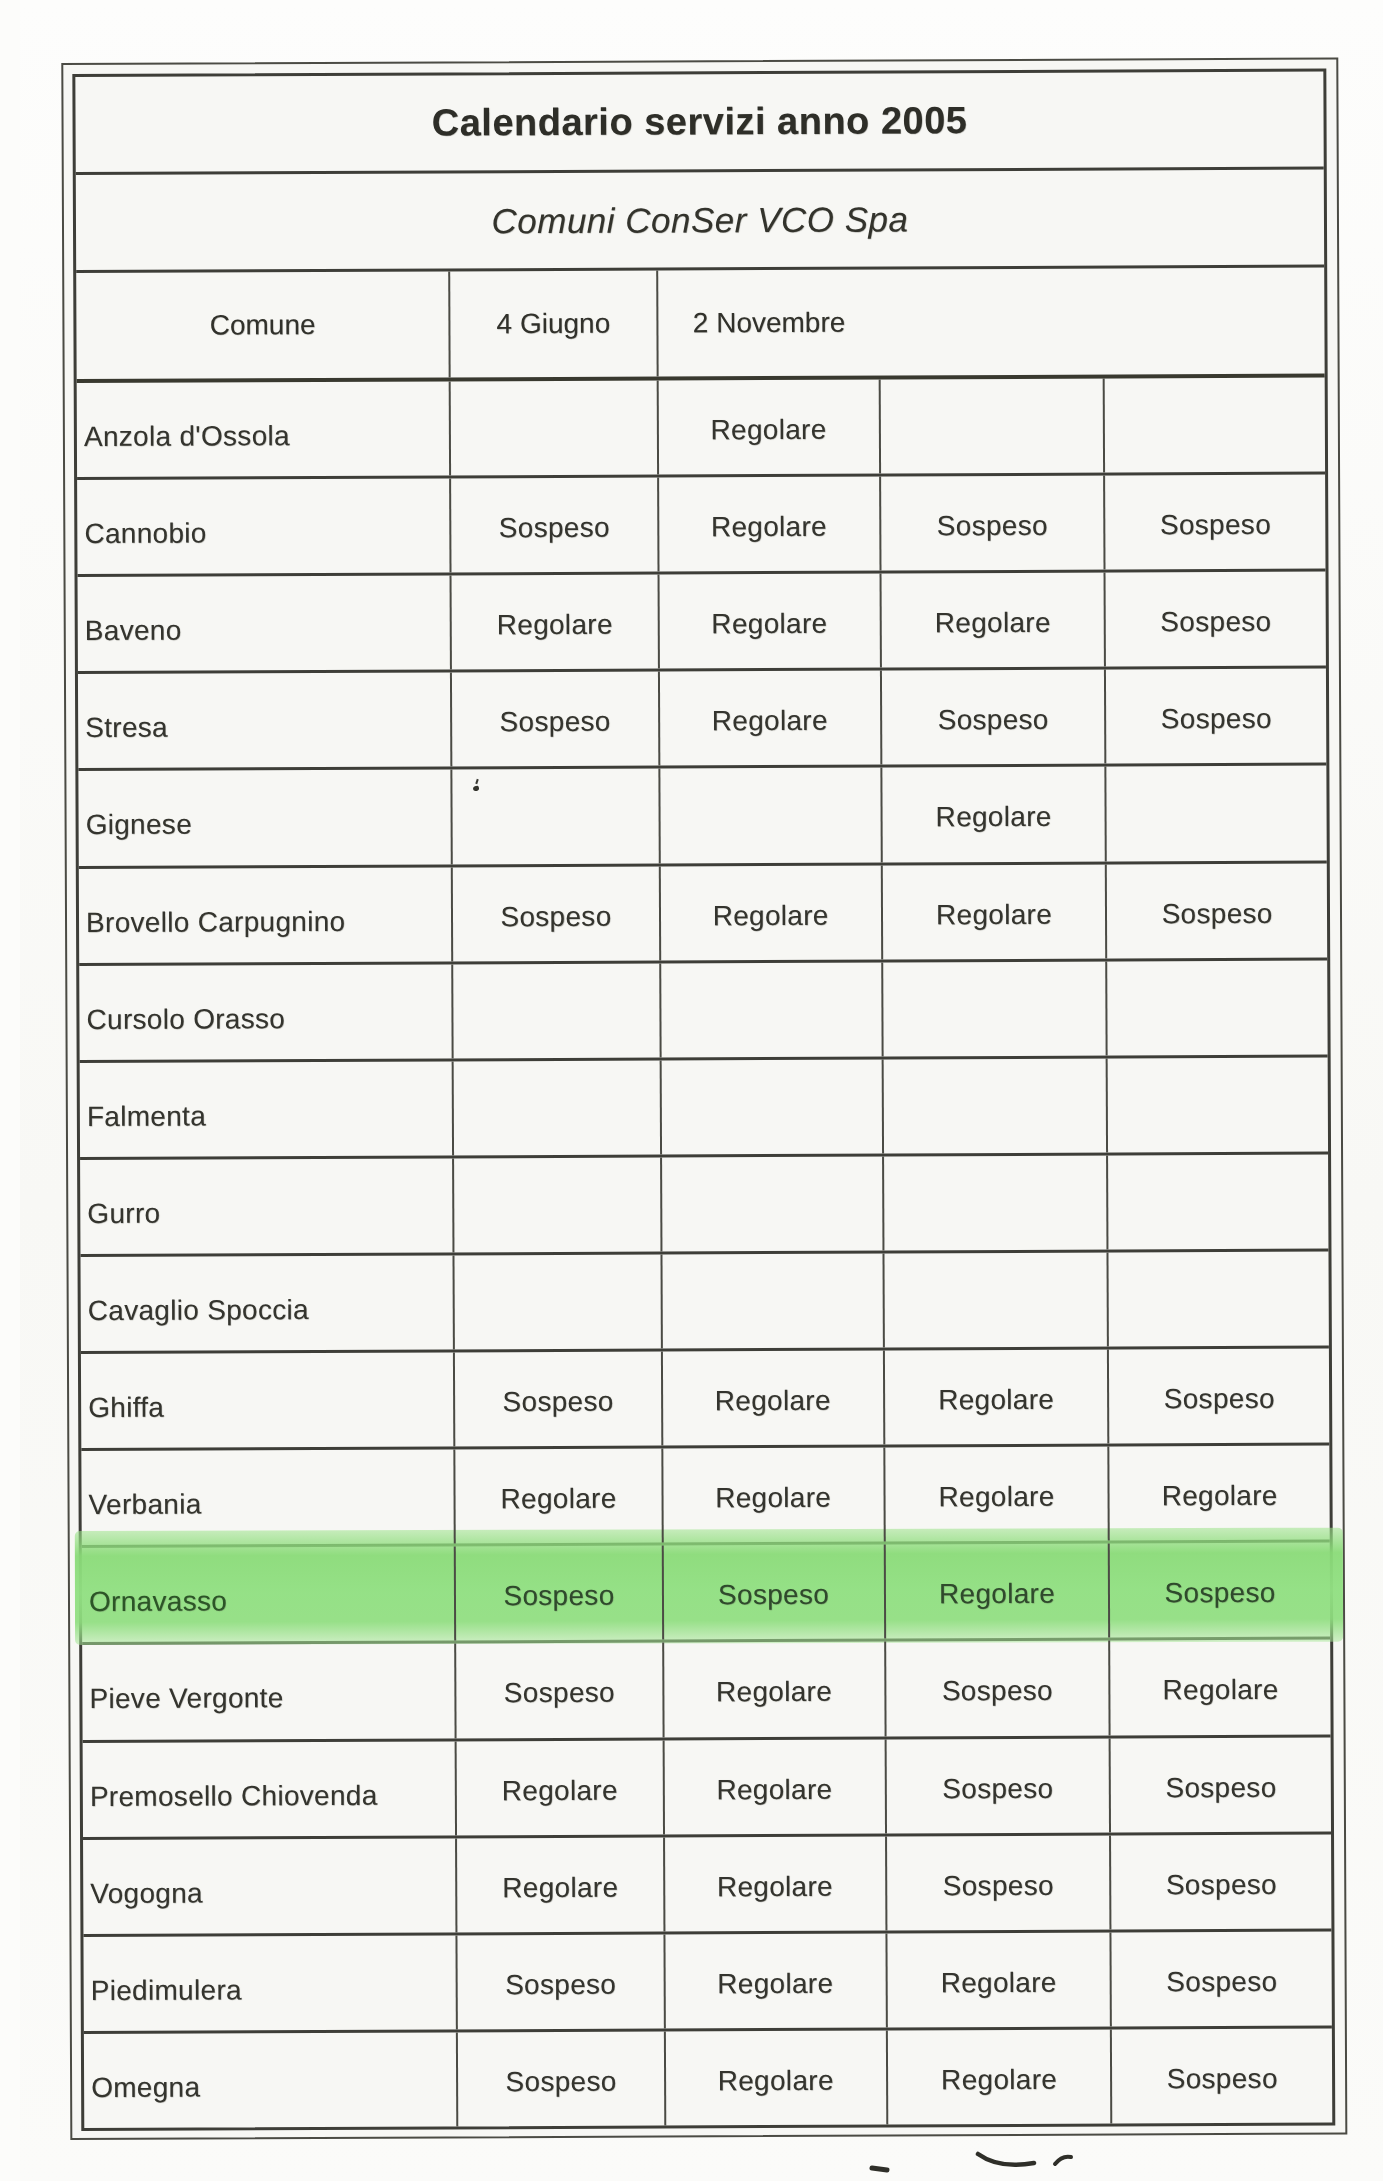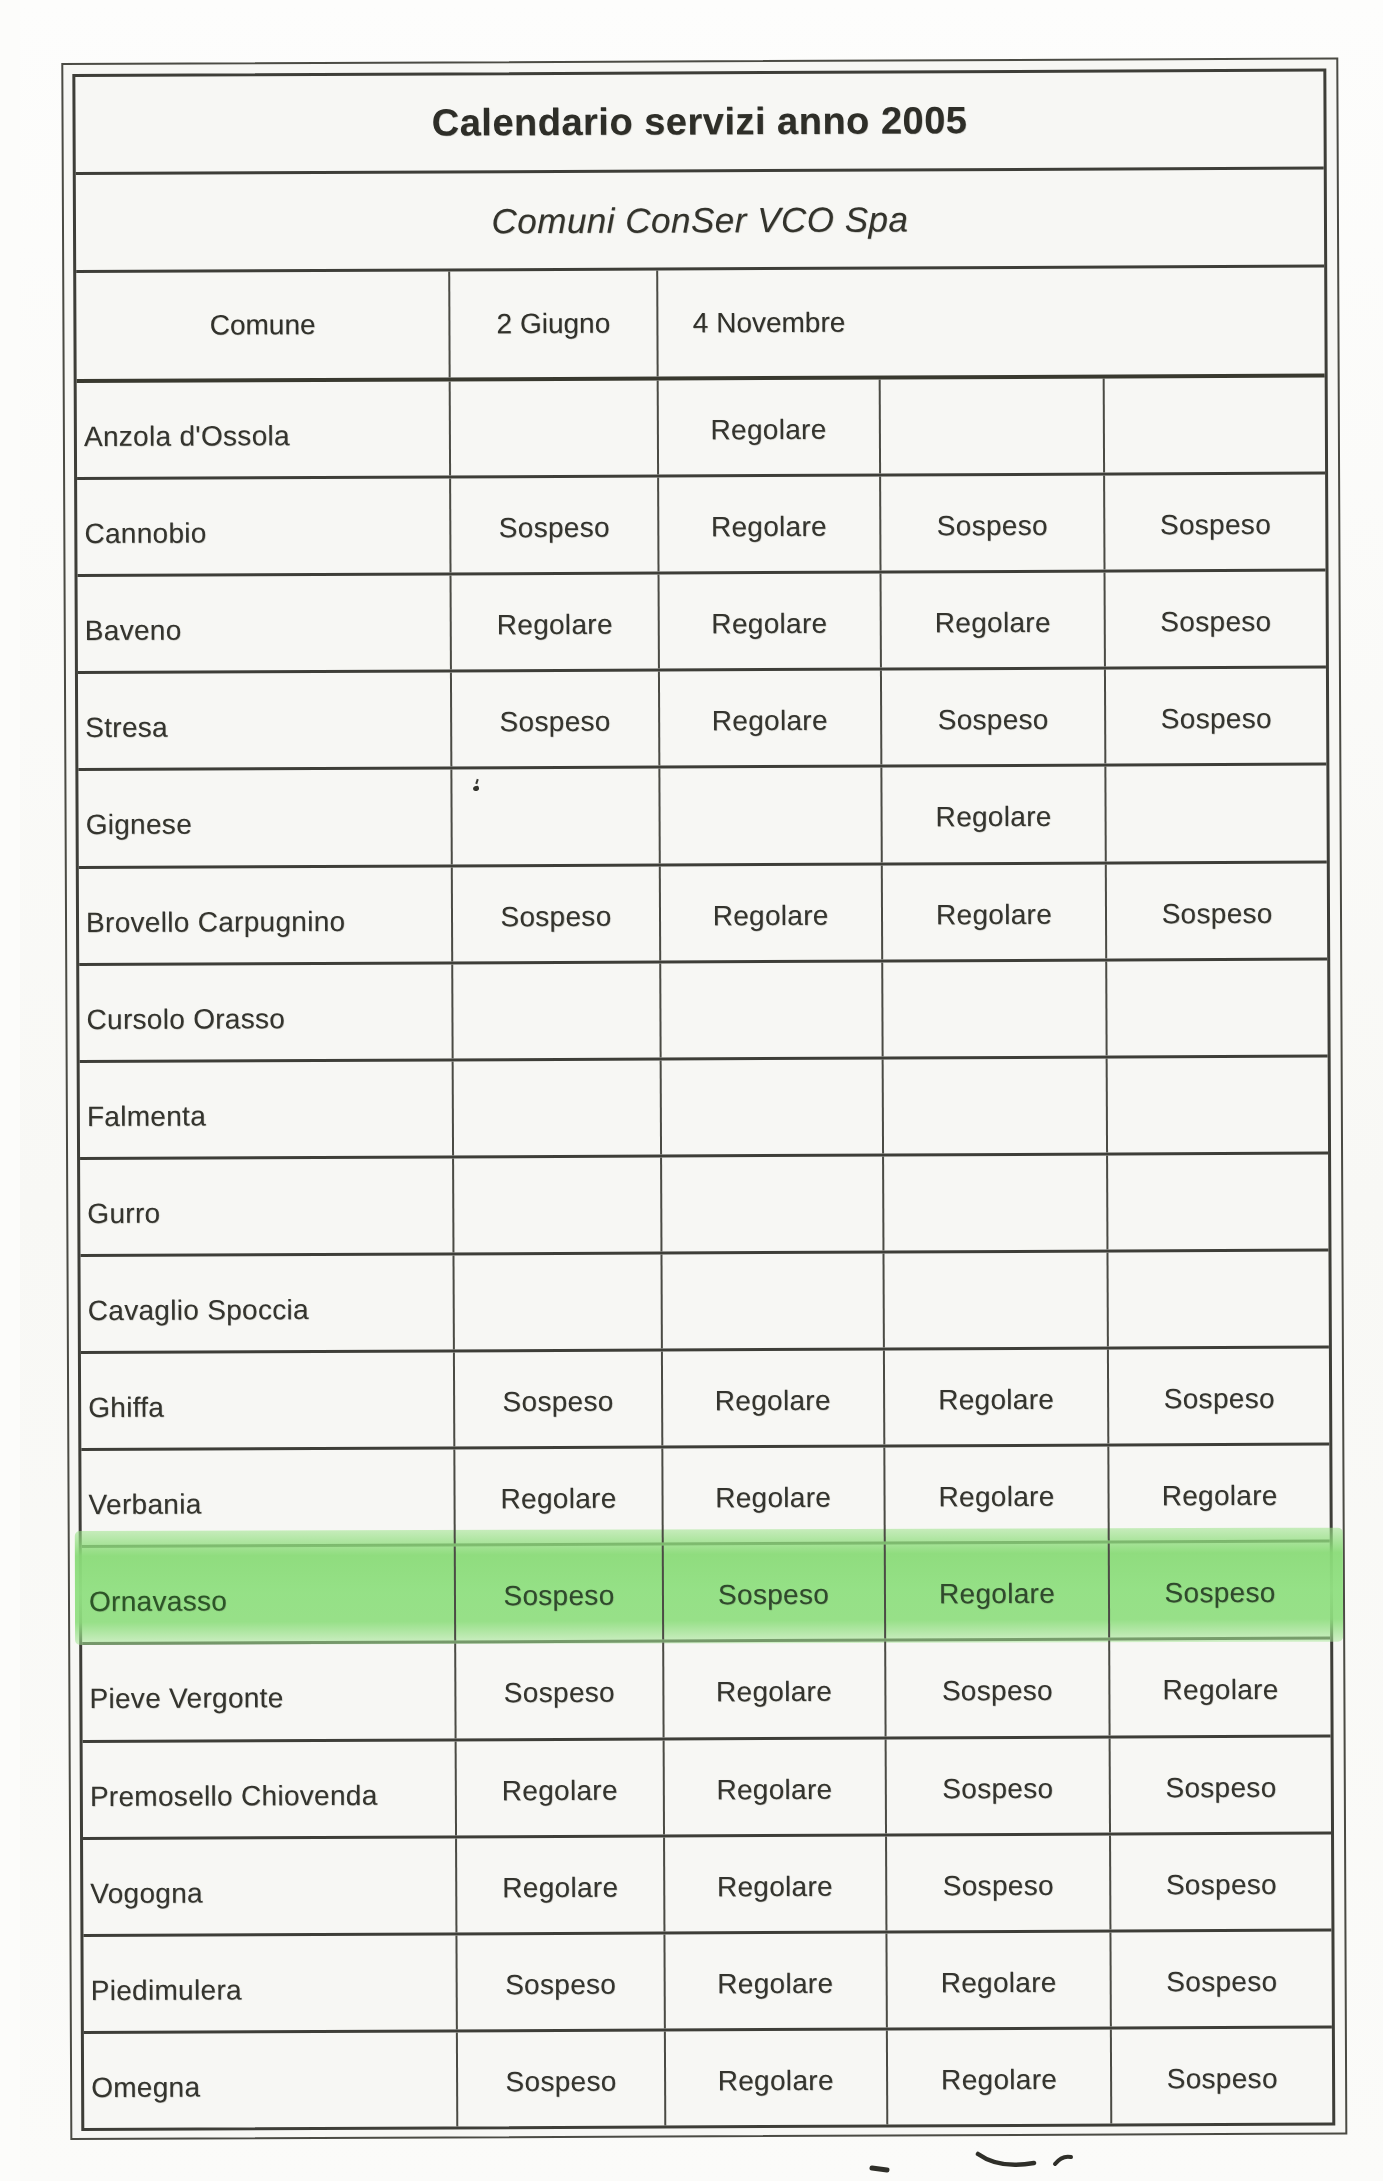--- a/index.html
+++ b/index.html
@@ -172,22 +172,22 @@
 
   <div class="table-outer">
     <div class="table-inner">
 
       <div class="title-cell">Calendario servizi anno 2005</div>
 
       <div class="subtitle-cell">Comuni ConSer VCO Spa</div>
 
       <div class="grid-row header-row">
         <div class="header-cell">Comune</div>
-        <div class="header-cell">2 Giugno</div>
-        <div class="header-cell">4 Novembre</div>
+        <div class="header-cell">4 Giugno</div>
+        <div class="header-cell">2 Novembre</div>
       </div>
 
       <div id="rows">
   <div class="grid-row data-row">
     <div class="cell name">Anzola d'Ossola</div>
     <div class="cell val"></div>
     <div class="cell val">Regolare</div>
     <div class="cell val"></div>
     <div class="cell val"></div>
   </div>

